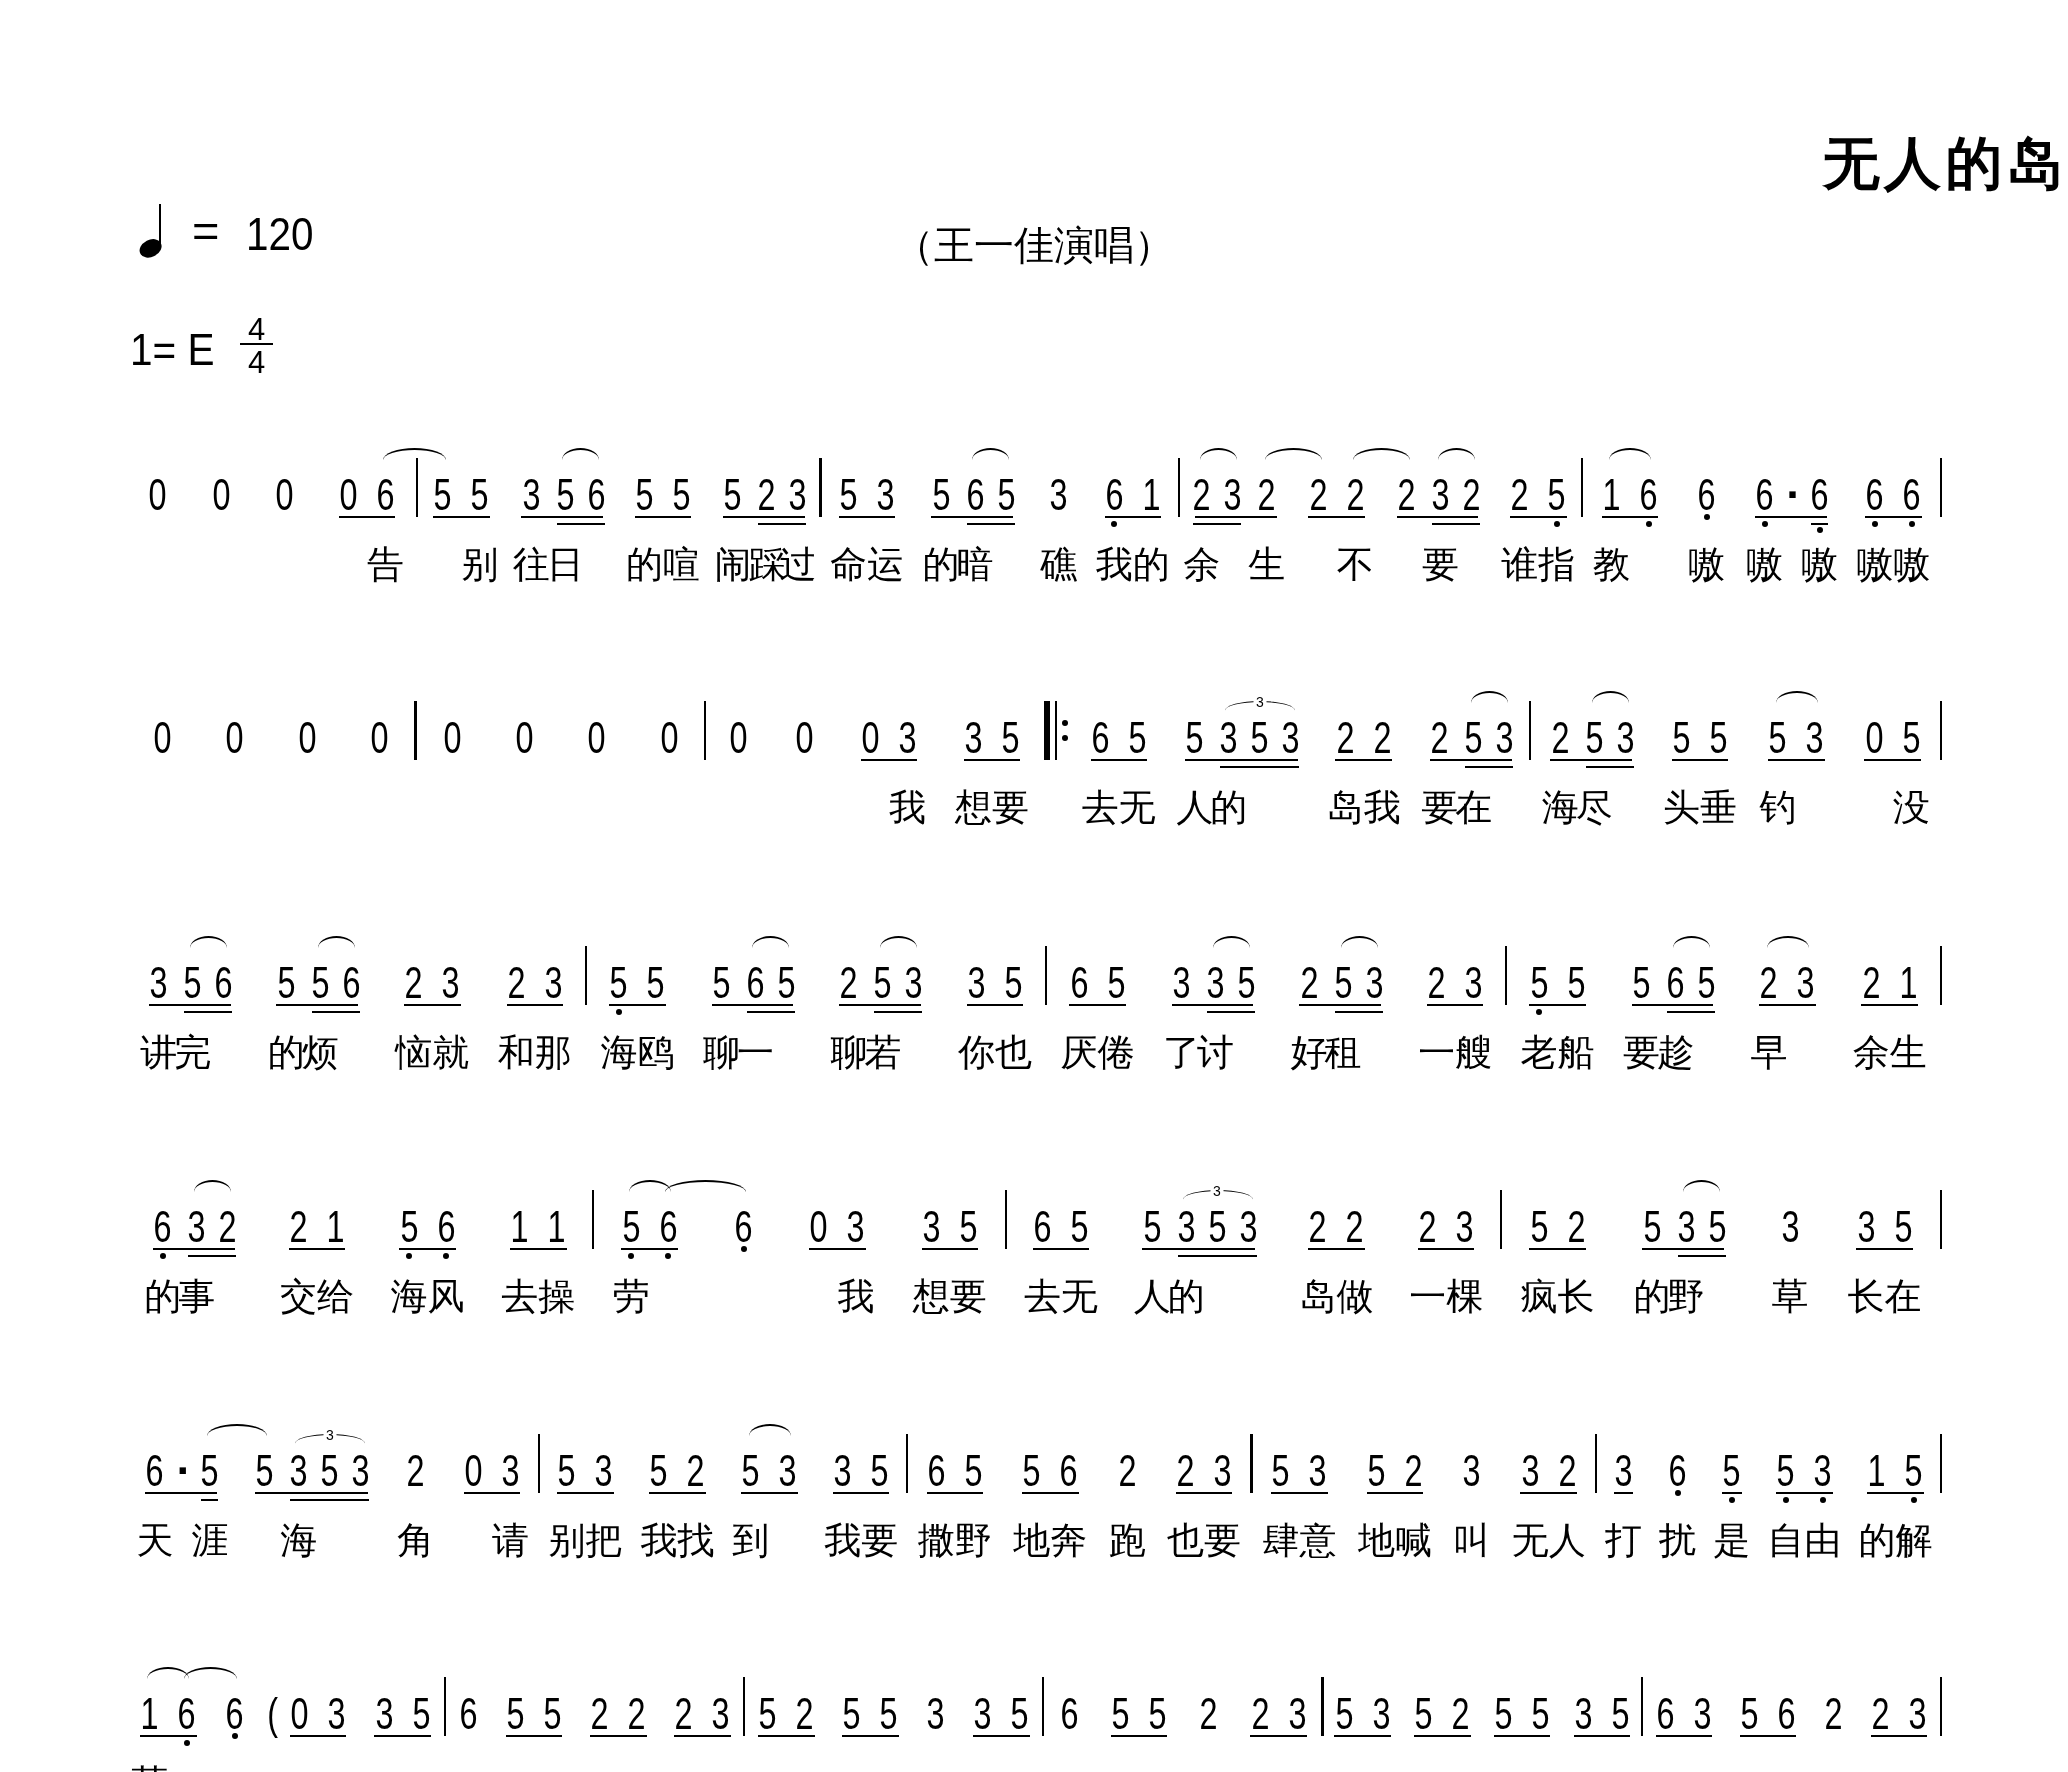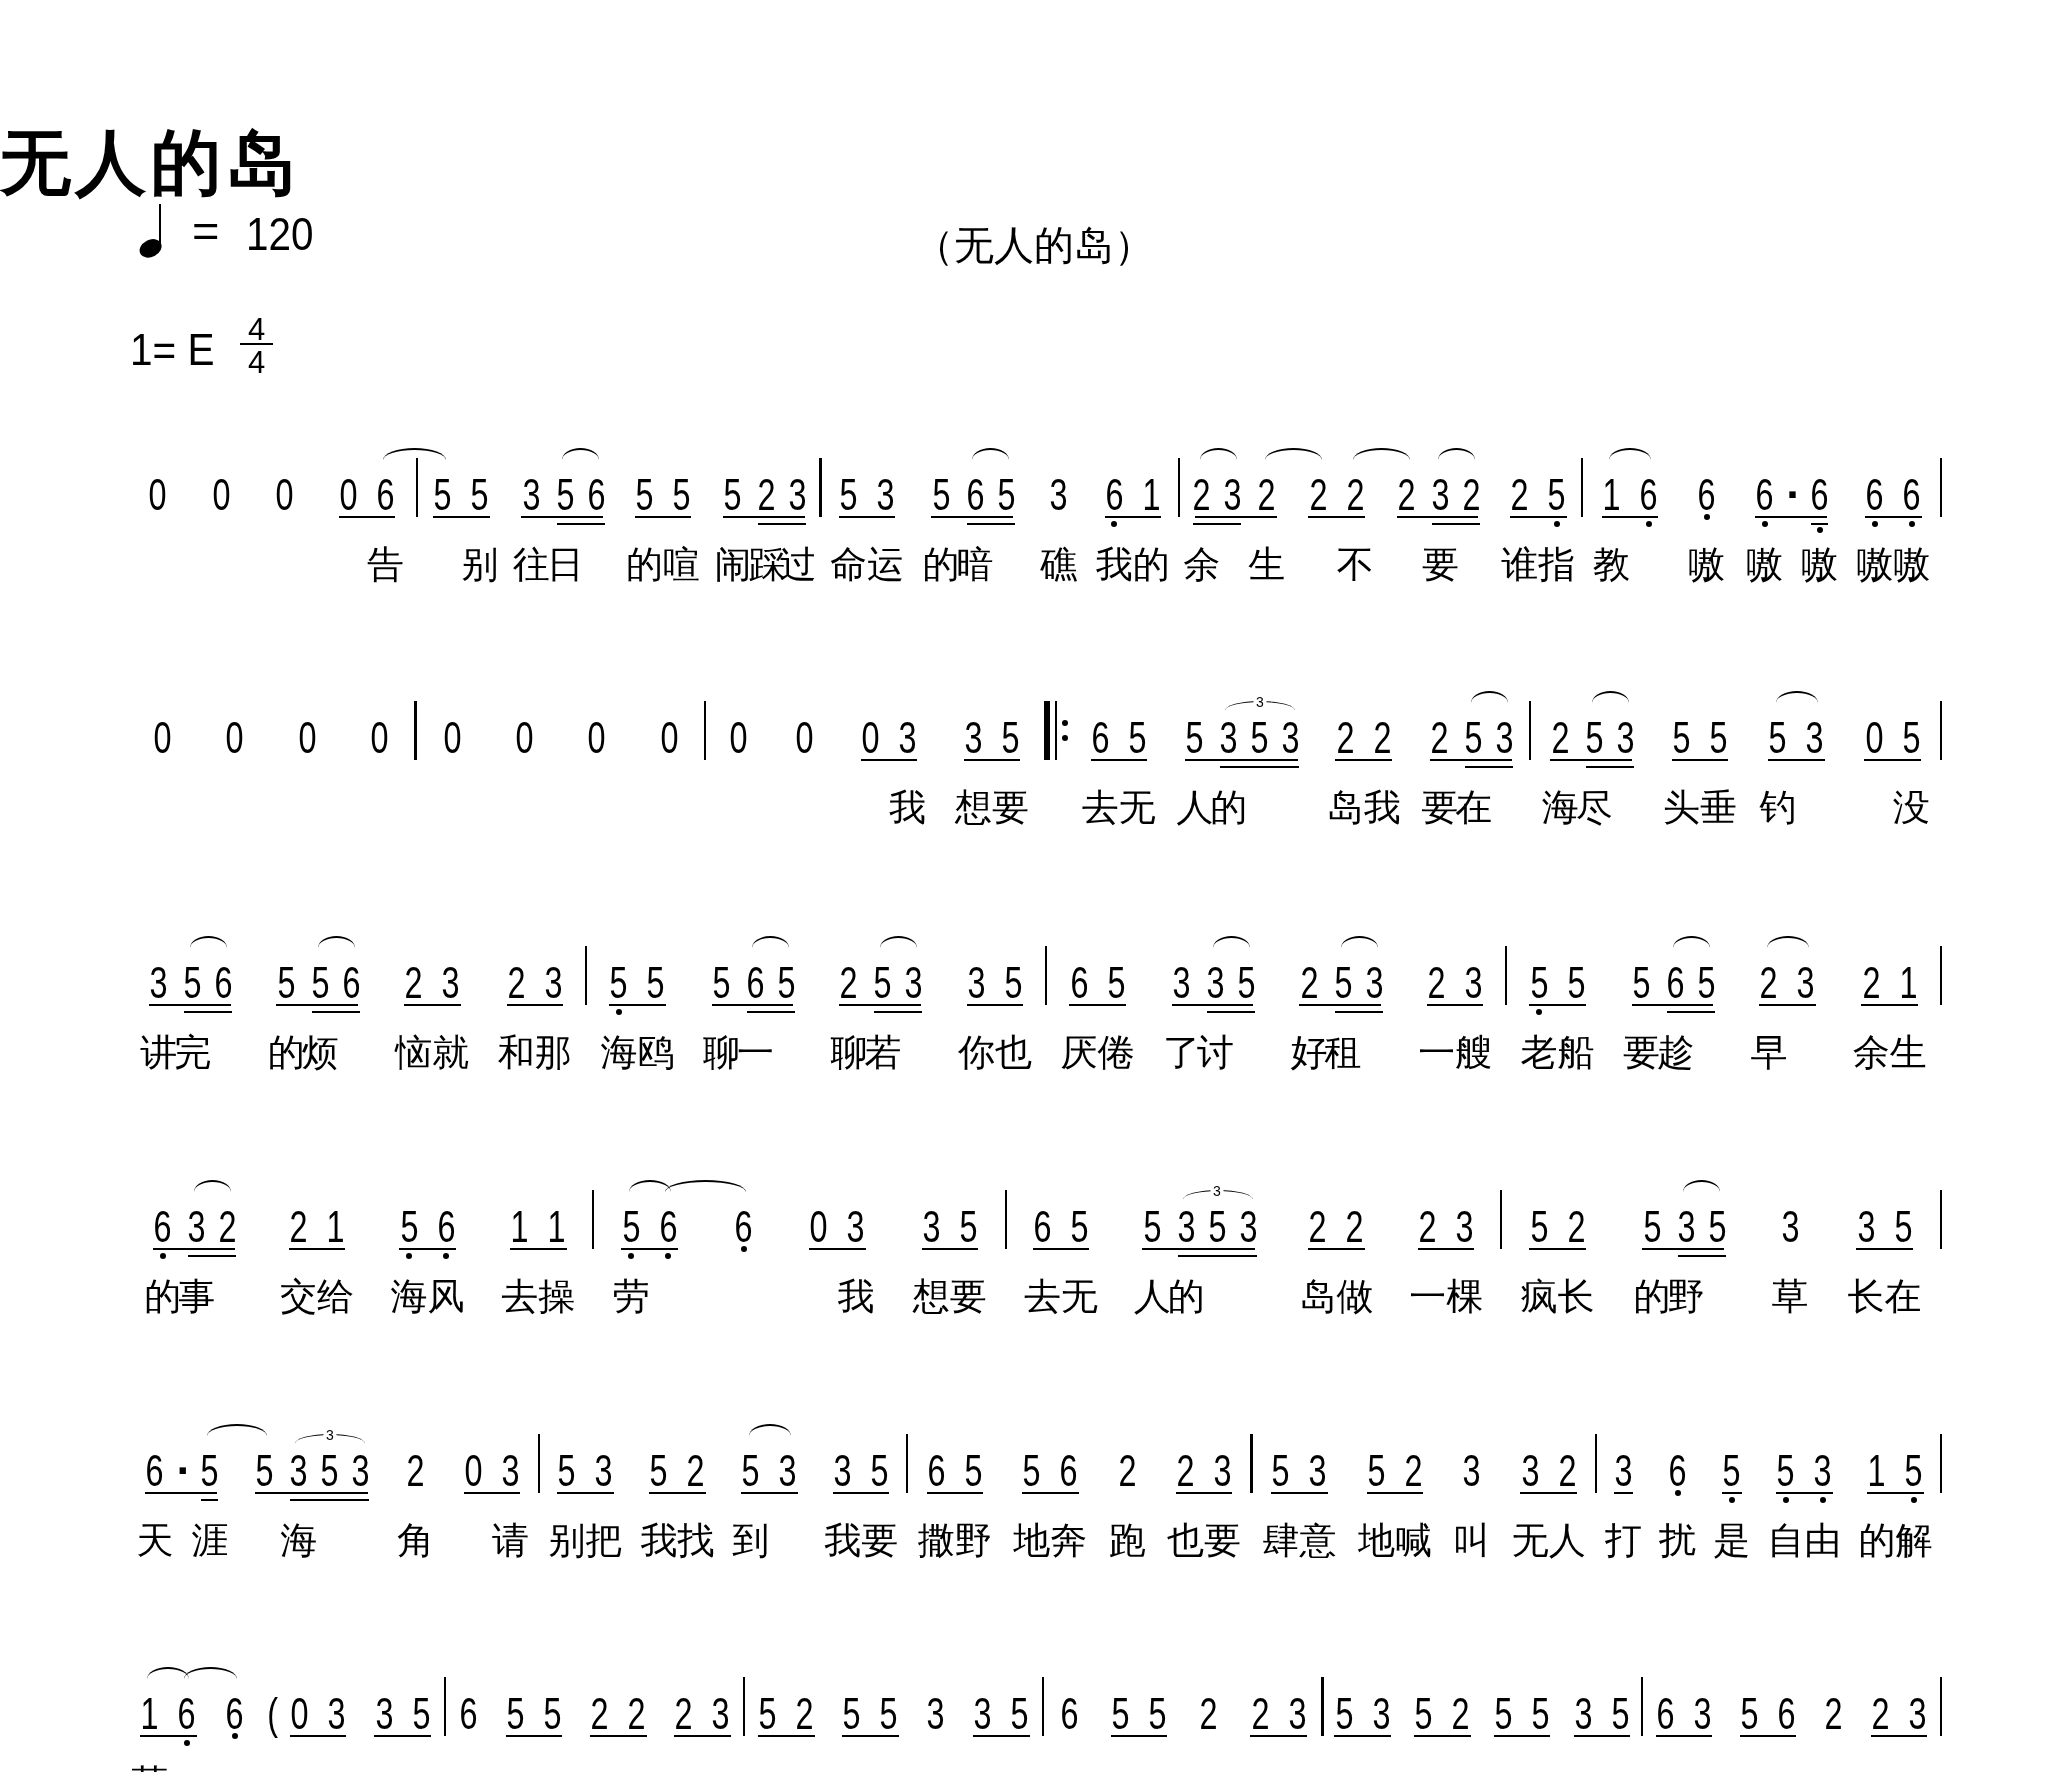--- a/index.html
+++ b/index.html
@@ -1,18 +1,18 @@
 <!DOCTYPE html>
 <html style="font-size:14px"><head>
 <meta charset="utf-8">
 <style>
 *{box-sizing:border-box}
 html,body{margin:0;padding:0;background:#fff}
 #page{position:relative;width:2068px;height:1773px;overflow:hidden;background:#fff;color:#000;font-family:"Liberation Sans",sans-serif}
-.title{position:absolute;left:0;top:111px;width:2068px;text-align:left;font-family:"DejaVu Sans",sans-serif;font-size:71px;line-height:104px;font-weight:bold;letter-spacing:4.3px}
+.title{position:absolute;left:0;top:111px;width:2068px;text-align:right;font-family:"DejaVu Sans",sans-serif;font-size:57px;line-height:104px;font-weight:bold;letter-spacing:4.3px}
 .subtitle{position:absolute;left:0;top:219px;width:2068px;text-align:center;font-family:"DejaVu Sans",sans-serif;font-size:40px;line-height:52px}
 .credits{position:absolute;left:1689px;top:287px;font-family:"DejaVu Sans",sans-serif;font-size:38px;line-height:43px;letter-spacing:2.6px;white-space:nowrap}
 .tempo{position:absolute;left:135px;top:200px;width:209px;height:65px}
 .qnote{position:absolute;left:0;top:0;width:31px;height:61px}
 .qnote .stem{position:absolute;left:23.5px;top:4.3px;width:2.6px;height:45px;background:#000}
 .qnote .head{position:absolute;left:4.3px;top:40px;width:22.6px;height:16.5px;border-radius:50%;background:#000;transform:rotate(-28deg)}
 .tempo .eq{position:absolute;left:57px;top:7px;font-size:47px;line-height:47px}
 .tempo .bpm{position:absolute;left:111px;top:9.6px;font-size:47px;line-height:47px;transform:scaleX(.86);transform-origin:left top}
 .key{position:absolute;left:130px;top:327px;width:174px;height:52px}
 .key .lbl{position:absolute;left:0;top:0;font-size:45px;line-height:45px;white-space:nowrap;transform:scaleX(.9);transform-origin:left top}
@@ -56,21 +56,21 @@
 .bar .rdot.b{top:34px}
 .slur{position:absolute;top:8.7px;height:12px;border-top:2.2px solid #000;border-radius:50% 50% 0 0/100% 100% 0 0}
 .tup-arc{position:absolute;top:19px;height:9.6px;border-top:1.7px solid #000;border-radius:50% 50% 0 0/100% 100% 0 0}
 .tup-num{position:absolute;top:13px;font-size:14px;line-height:14px;background:#fff;padding:0 2.6px;transform:translateX(-50%)}
 </style>
 </head>
 <body>
 
 <div id="page">
   <div class="title">无人的岛</div>
-  <div class="subtitle">（无人的岛）</div>
+  <div class="subtitle">（王一佳演唱）</div>
 
   <div class="tempo">
     <span class="qnote">
       <span class="stem"></span>
       <span class="head"></span>
     </span>
     <span class="eq">=</span>
     <span class="bpm">120</span>
   </div>
 

